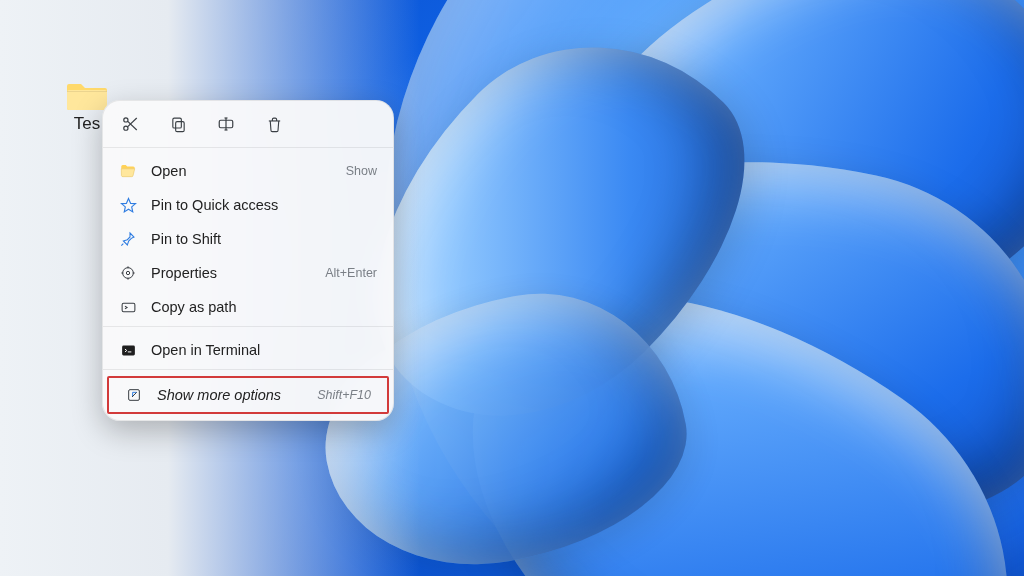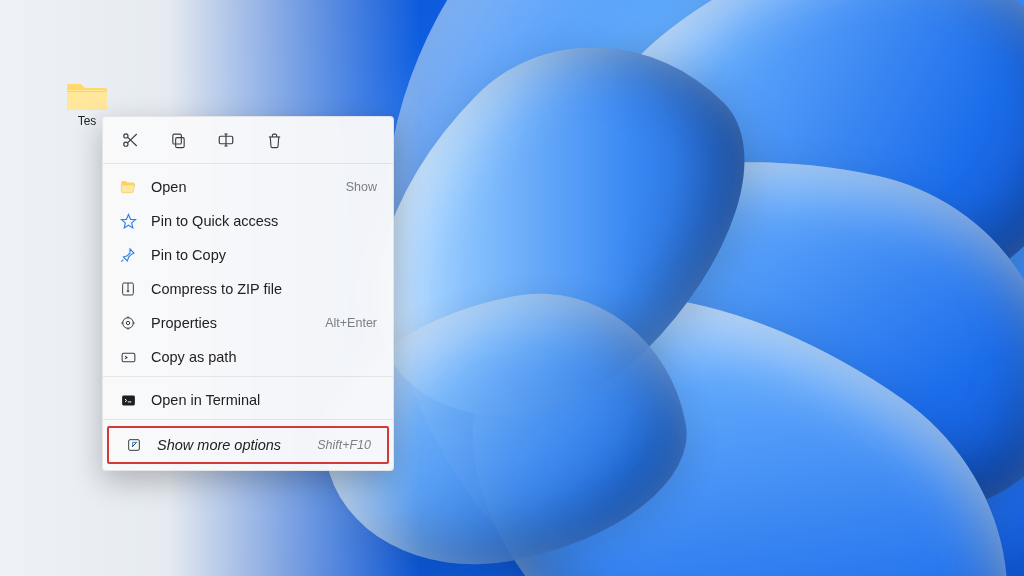--- a/index.html
+++ b/index.html
@@ -27,33 +27,32 @@
     .p3 { width: 600px; height: 380px; right: -20px; top: 330px; transform: rotate(35deg); }
     .p4 { width: 420px; height: 300px; right: 260px; top: 80px; transform: rotate(-45deg);
           background: linear-gradient(135deg, #d6ecff 0%, #8ec6fe 30%, #3a89f3 65%, #1359cf 100%); }
     .p5 { width: 360px; height: 260px; right: 340px; top: 300px; transform: rotate(-10deg); opacity: .9;
           background: linear-gradient(135deg, #cfe8ff 0%, #6fb2fb 35%, #1f6fe6 80%); }
     .fade-left { position:absolute; left:0; top:0; width:420px; height:100%;
                  background: linear-gradient(90deg, #eef2f6 0%, #e6ebf1 40%, rgba(230,235,241,0) 100%); }
 
     .folder-icon-wrap { position: absolute; left: 62px; top: 78px; width: 50px; text-align: center; }
     .folder-svg { width: 40px; height: 34px; display: block; margin: 0 auto 2px; }
-    .folder-label { font-size: 12px; color: #222; }
+    .folder-label { font-size: 17px; color: #222; }
 
     .context-menu {
       position: absolute;
       left: 102px; top: 100px;
       width: 292px;
       background: rgba(249,249,250,0.96);
       border: 1px solid rgba(0,0,0,0.08);
-      border-radius: 4px;
+      border-radius: 18px;
       box-shadow: 0 10px 30px rgba(0,0,0,0.25);
       padding: 6px 0 6px;
       backdrop-filter: blur(12px);
-      margin-top: 16px;
     }
     .cm-toolbar { display: flex; gap: 26px; padding: 6px 16px 10px; }
     .cm-toolbar .tbtn { width: 22px; height: 22px; display:flex; align-items:center; justify-content:center;
                          color:#3a3f44; border-radius:4px; cursor:pointer; }
     .cm-sep { height:1px; background: rgba(0,0,0,0.08); margin: 2px 0 6px; }
     .cm-item { display:flex; align-items:center; gap:14px; padding:8px 16px; font-size:14.5px; color:#222; cursor:pointer; }
     .cm-item .mi-icon { width:18px; height:18px; flex-shrink:0; display:flex; align-items:center; justify-content:center; }
     .cm-item .mi-label { flex:1; }
     .cm-item .mi-shortcut { font-size:12.5px; color:#7a7f86; }
     .highlight-box { border: 2px solid #d23a3a; font-style: italic; }
@@ -133,33 +132,23 @@
       <span class="mi-label">Pin to Quick access</span>
     </div>
 
     <div class="cm-item">
       <span class="mi-icon">
         <svg width="16" height="16" viewBox="0 0 24 24" fill="none" stroke="#2f7de1" stroke-width="1.6">
             <path d="M15 3l6 6-4 2-4 4-2 6-6-6 6-2 4-4z"></path>
             <line x1="5" y1="19" x2="2" y2="22"></line>
           </svg>
       </span>
-      <span class="mi-label">Pin to Copy</span>
-    </div>
-
-    <div class="cm-item">
-      <span class="mi-icon">
-        <svg width="16" height="16" viewBox="0 0 24 24" fill="none" stroke="#3a3f44" stroke-width="1.5">
-            <rect x="4" y="3" width="16" height="18" rx="2"></rect>
-            <line x1="12" y1="3" x2="12" y2="13"></line>
-            <circle cx="12" cy="15" r="1.4"></circle>
-          </svg>
-      </span>
-      <span class="mi-label">Compress to ZIP file</span>
-    </div>
+      <span class="mi-label">Pin to Shift</span>
+    </div>
+
 
     <div class="cm-item">
       <span class="mi-icon">
         <svg width="16" height="16" viewBox="0 0 24 24" fill="none" stroke="#3a3f44" stroke-width="1.5">
             <circle cx="12" cy="12" r="8"></circle>
             <circle cx="12" cy="12" r="2.5"></circle>
             <line x1="12" y1="2" x2="12" y2="5"></line>
             <line x1="12" y1="19" x2="12" y2="22"></line>
             <line x1="2" y1="12" x2="5" y2="12"></line>
             <line x1="19" y1="12" x2="22" y2="12"></line>

